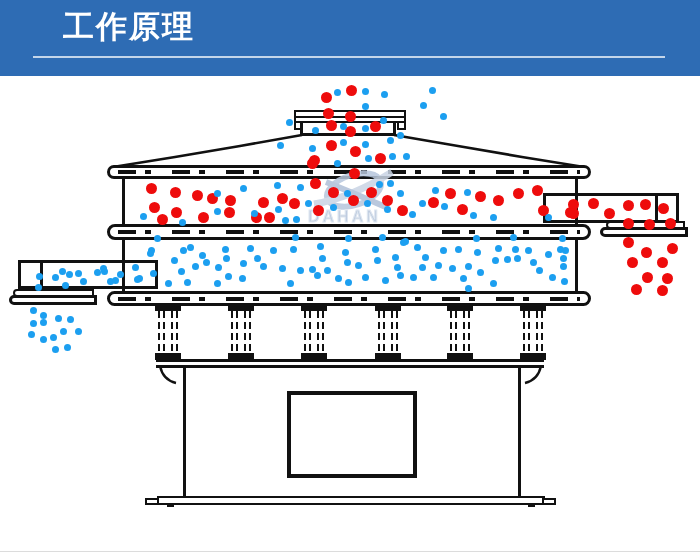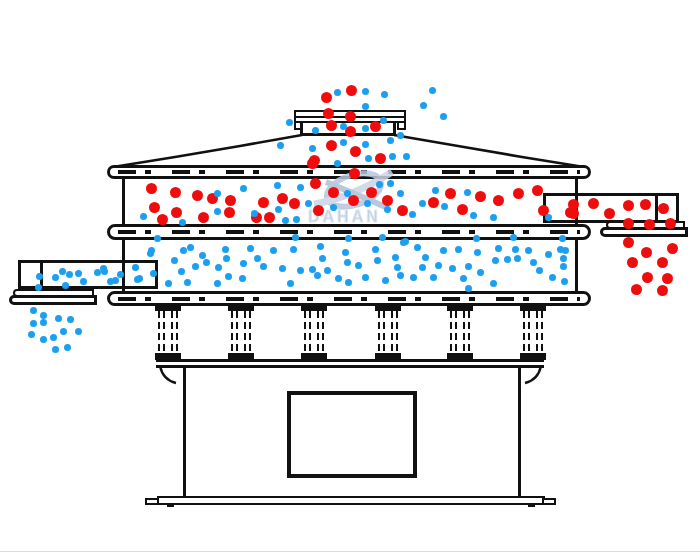--- a/index.html
+++ b/index.html
@@ -26,20 +26,24 @@
   #wm .wmtext{position:absolute;left:12px;top:40px;font-size:16px;font-weight:bold;letter-spacing:3px;
     color:#b4c4da;-webkit-text-stroke:1px #d9e2ee;}
   #svgov{position:absolute;left:0;top:0;z-index:2;}
   #btmline{position:absolute;left:0;top:551px;width:700px;height:1px;background:#dcdcdc;}
 </style>
 </head>
 <body>
 
 <div id="stage">
 
+  <div id="hdr" style="background: rgb(46, 108, 180);">
+    <h1>工作原理</h1>
+    <div class="rule"></div>
+  </div>
 
   <div class="part" style="left:294px;top:110px;width:112px;height:13px;border:2px solid #111;background:#fff;z-index:3;">
     <div style="position:absolute;left:0;right:0;top:4px;height:2px;background:#111;"></div>
   </div>
   <div class="part" style="left:294px;top:121px;width:9px;height:9px;border:2px solid #111;background:#fff;z-index:2;"></div>
   <div class="part" style="left:397px;top:121px;width:9px;height:9px;border:2px solid #111;background:#fff;z-index:2;"></div>
 
   <div class="part" style="left:300px;top:123px;width:96px;height:13px;border-left:3px solid #111;border-right:3px solid #111;border-bottom:3px solid #111;z-index:2;"></div>
 
   <svg id="svgov" width="700" height="554">

